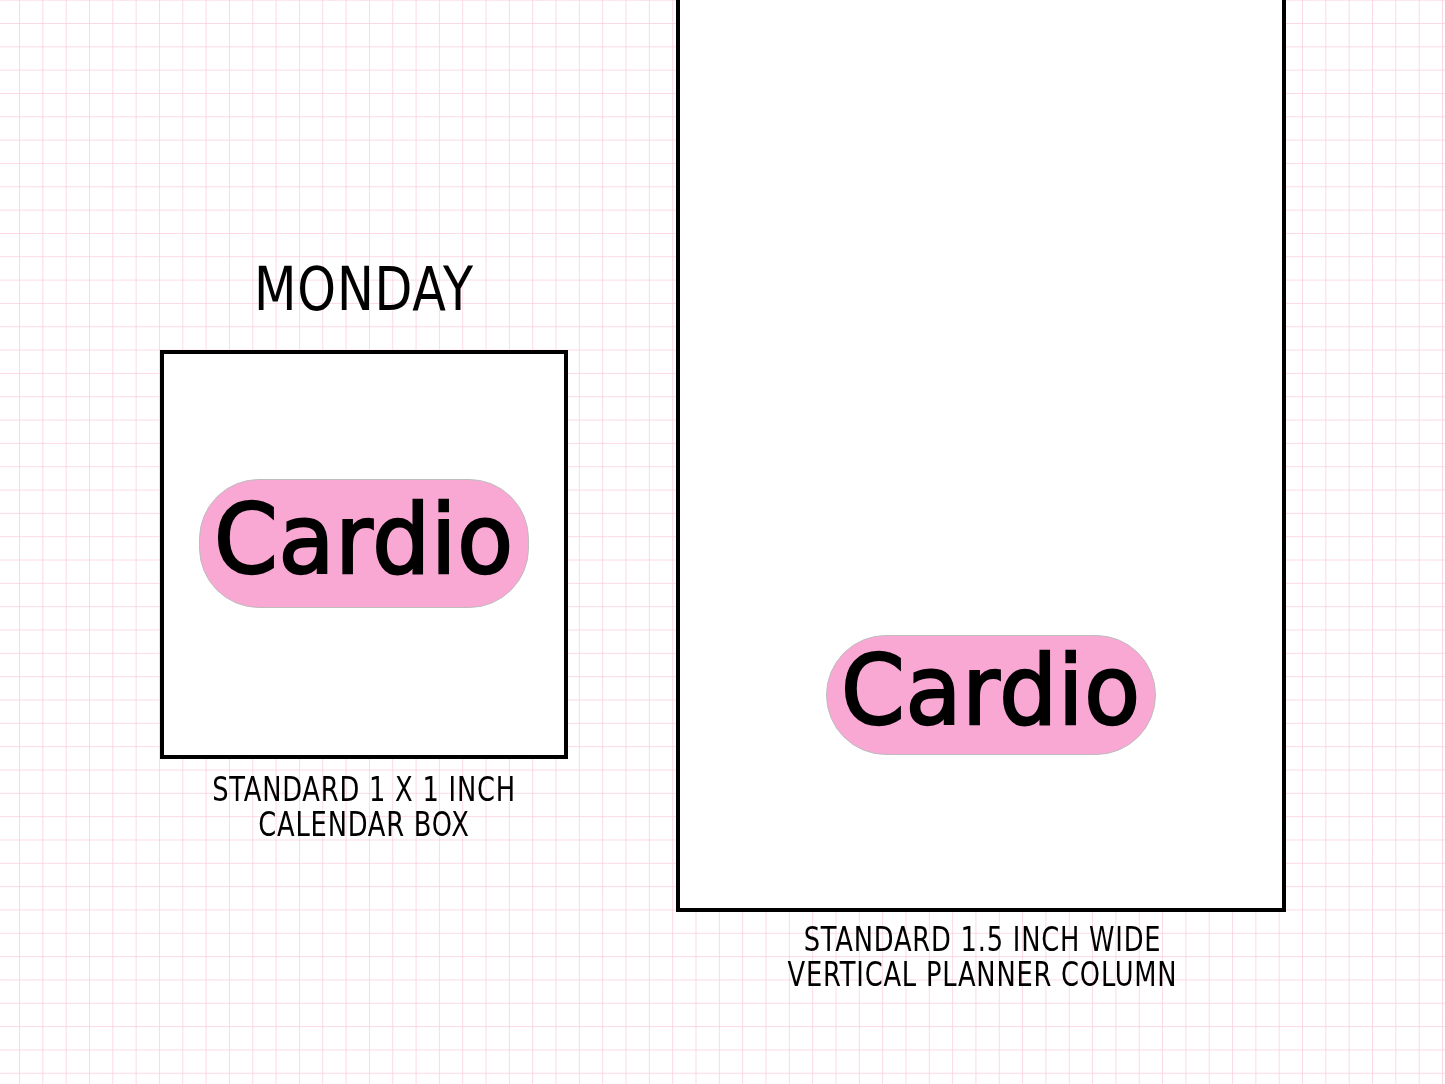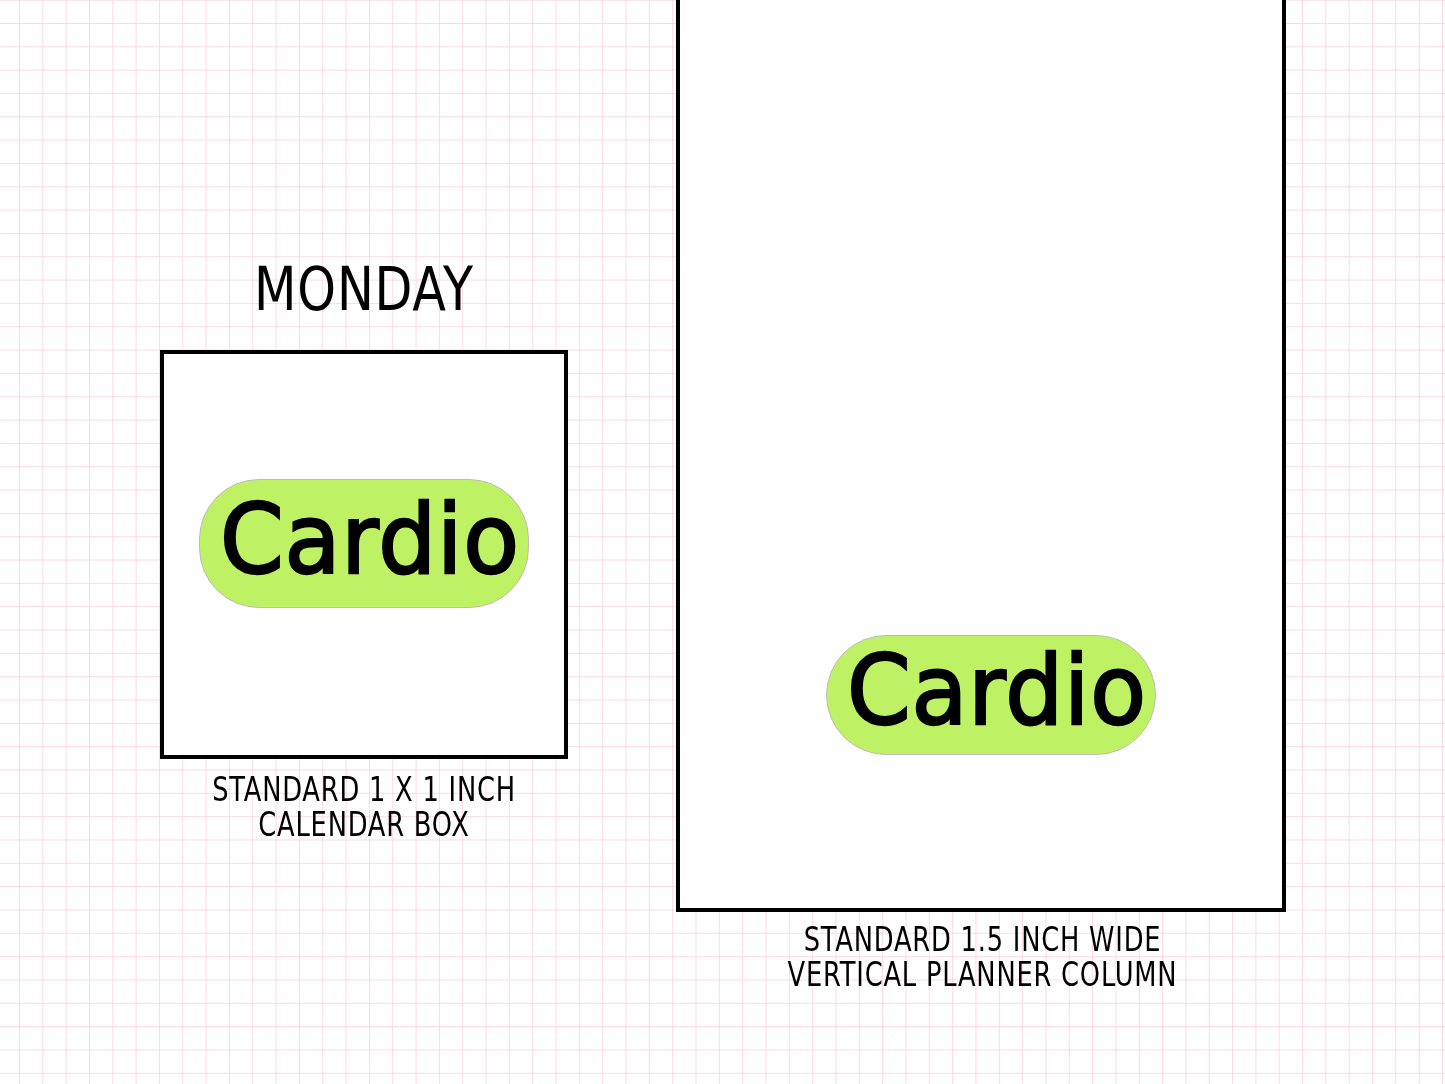--- a/index.html
+++ b/index.html
@@ -52,22 +52,22 @@
     .planner-column {
       left: 676px;
       top: -10px;
       width: 610px;
       height: 922px;
     }
     .sticker {
       position: absolute;
       display: flex;
       align-items: center;
-      justify-content: flex-end;
-      background: #bef264;
+      justify-content: center;
+      background: #f9a8d4;
       border: 1.5px solid #bdbdbd;
       border-radius: 60px;
       box-sizing: border-box;
     }
     .sticker-text {
       font-family: "DejaVu Sans", sans-serif;
       font-weight: normal;
       color: #000;
       letter-spacing: 1px;
       transform: scaleX(0.95);

